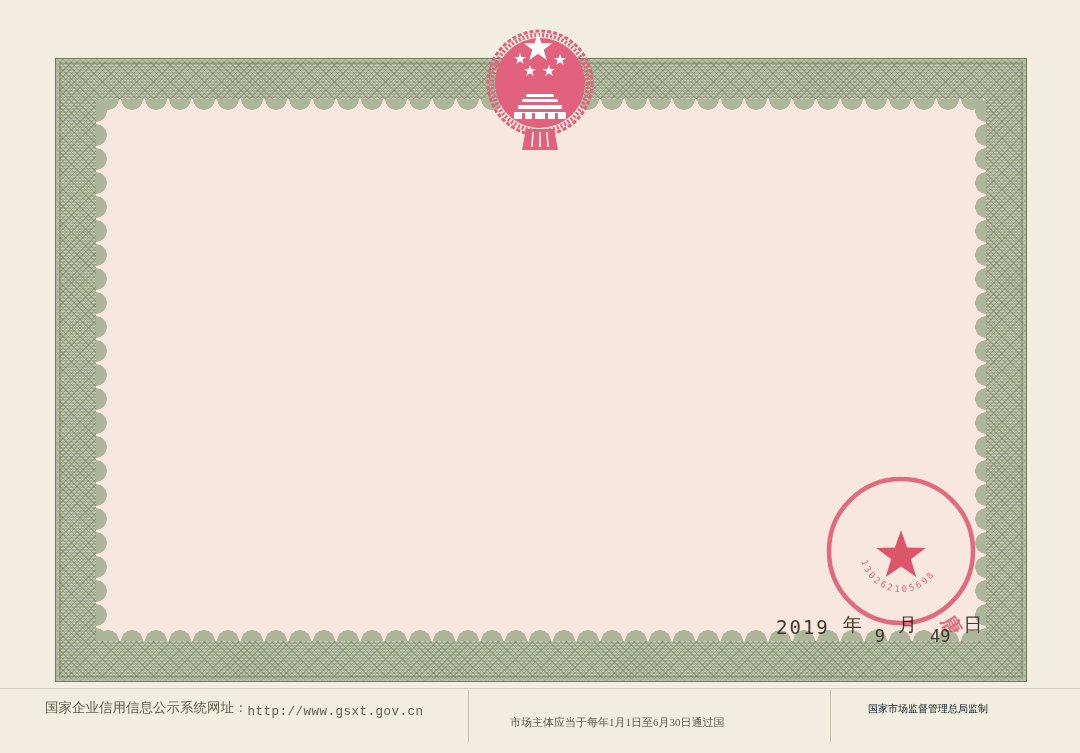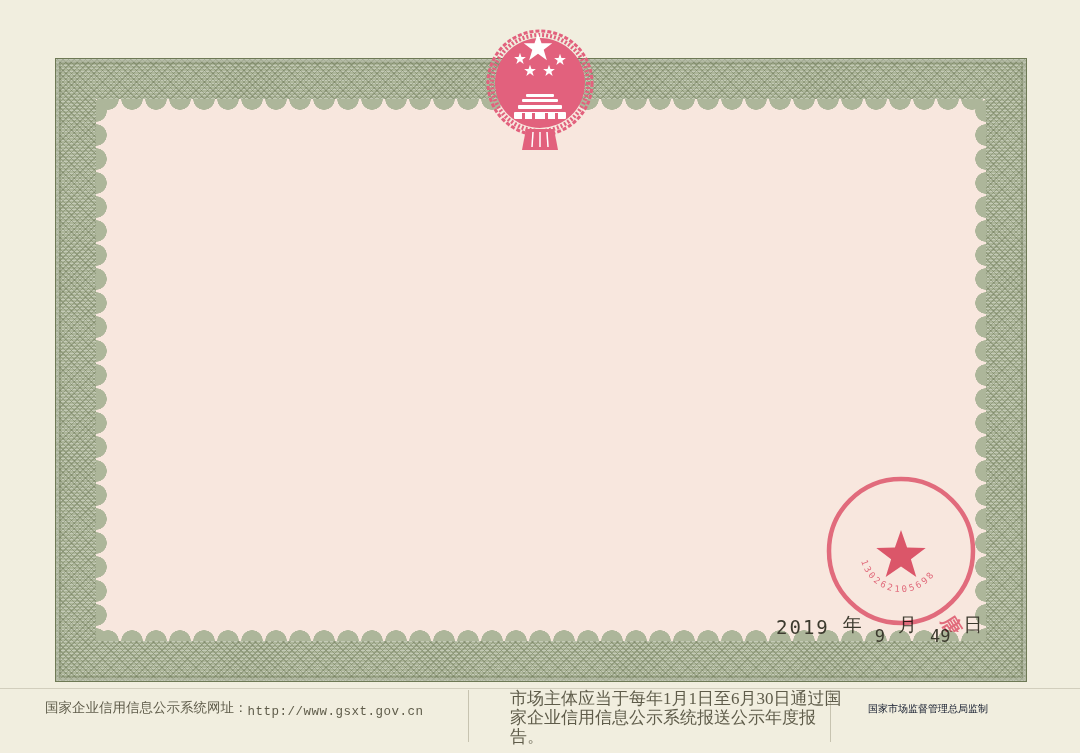--- a/index.html
+++ b/index.html
@@ -60,21 +60,21 @@
   .dateline{left:776px;top:612px;display:inline-flex;align-items:flex-end;gap:13px;font-size:19px;color:#3c3a2e;z-index:2;}
   .dateline .num{font-family:"DejaVu Sans Mono",monospace;font-size:17px;transform:translateY(8px);}
   .dateline .y{font-family:"DejaVu Sans Mono",monospace;font-size:19px;letter-spacing:2px;}
 
   
   .foot-rule{left:0;top:688px;width:1080px;height:1px;background:rgba(100,95,70,.22);}
   .fdiv{width:1px;height:52px;top:690px;background:rgba(120,115,90,.35);}
   .foot{color:#5f5c4a;}
   .foot-left{left:45px;top:699px;font-size:13.5px;}
   .foot-left .url{font-family:"Liberation Mono",monospace;font-size:12.5px;display:inline-block;transform:translateY(3px);letter-spacing:.5px;}
-  .foot-mid{left:510px;top:689px;width:335px;font-size:17px;line-height:19px;}
+  .foot-mid{left:510px;top:713px;width:335px;font-size:11px;line-height:19px;}
   .foot-right{left:868px;top:702px;font-size:10px;color:#0f172a;}
 </style>
 </head>
 <body>
 
 <div class="abs frame">
   <div class="abs inner">
     <div class="sc sc-t"></div>
       <div class="sc sc-b"></div>
       <div class="sc sc-l"></div>
@@ -201,15 +201,14 @@
 
 <div class="abs foot-rule"></div>
 <div class="abs fdiv" style="left:468px;"></div>
 <div class="abs fdiv" style="left:830px;"></div>
 
 <div class="abs foot foot-left">
   <span>国家企业信用信息公示系统网址：</span><span class="url">http://www.gsxt.gov.cn</span>
 </div>
 <div class="abs foot foot-mid">
   <div>市场主体应当于每年1月1日至6月30日通过国</div>
-  <div>家企业信用信息公示系统报送公示年度报告。</div>
 </div>
 <div class="abs foot foot-right">国家市场监督管理总局监制</div>
 
 </body></html>

